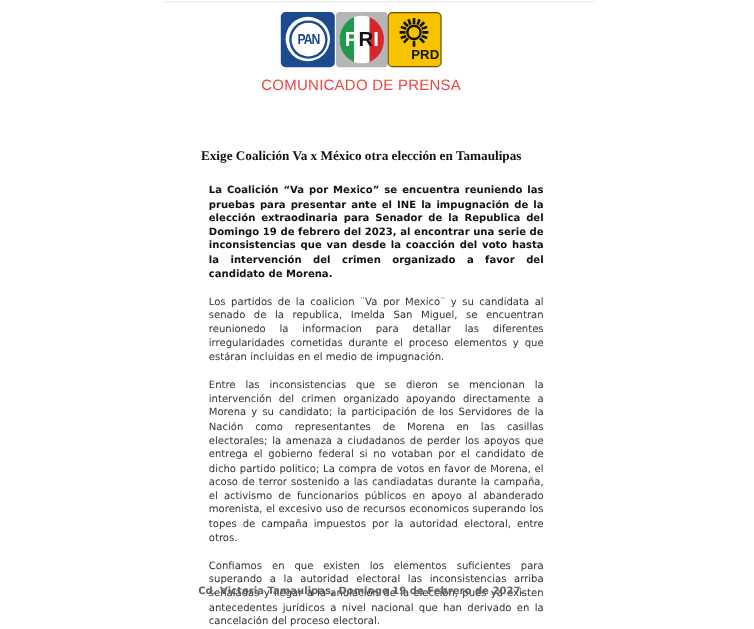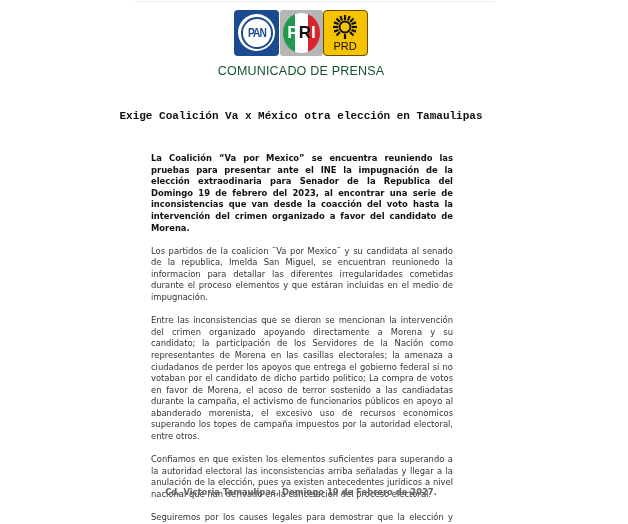--- a/index.html
+++ b/index.html
@@ -117,60 +117,60 @@
     }
     .logo-prd .sun {
       position: absolute;
       left: 8px; top: 3px;
       width: 26px; height: 26px;
     }
     .logo-prd .prd-txt {
       position: absolute;
       left: 0; top: 29px;
       width: 42px;
-      text-align: center;
-      font-family: "Liberation Sans", sans-serif;
-      font-weight: normal;
+      text-align: right;
+      font-family: "Liberation Sans", sans-serif;
+      font-weight: bold;
       font-size: 11px;
       color: #111;
     }
     .press-label {
       position: absolute;
       left: 0;
       top: 64px;
       width: 602px;
       text-align: center;
       font-family: "Liberation Sans", sans-serif;
       font-size: 12.5px;
-      color: #14532d;
+      color: #ef4444;
       letter-spacing: 0.2px;
     }
     .headline {
       position: absolute;
       left: 0;
-      top: 110px;
+      top: 124px;
       width: 602px;
       text-align: center;
-      font-family: Liberation Mono, monospace;
+      font-family: Liberation Serif, serif;
       font-weight: bold;
       font-size: 11px;
       color: #111111;
     }
     .body {
       position: absolute;
       left: 151px;
       top: 153px;
       width: 302px;
       font-family: "DejaVu Sans", sans-serif;
       font-size: 8.4px;
       line-height: 11.6px;
       color: #333333;
       text-align: justify;
     }
-    .body p { margin-bottom: 11.5px; }
+    .body p { margin-bottom: 11.5px; margin-left: 23px; }
     .body p.lead {
       font-weight: bold;
       color: #111111;
     }
     .dateline {
       position: absolute;
       left: 0;
       top: 487px;
       width: 602px;
       text-align: center;

